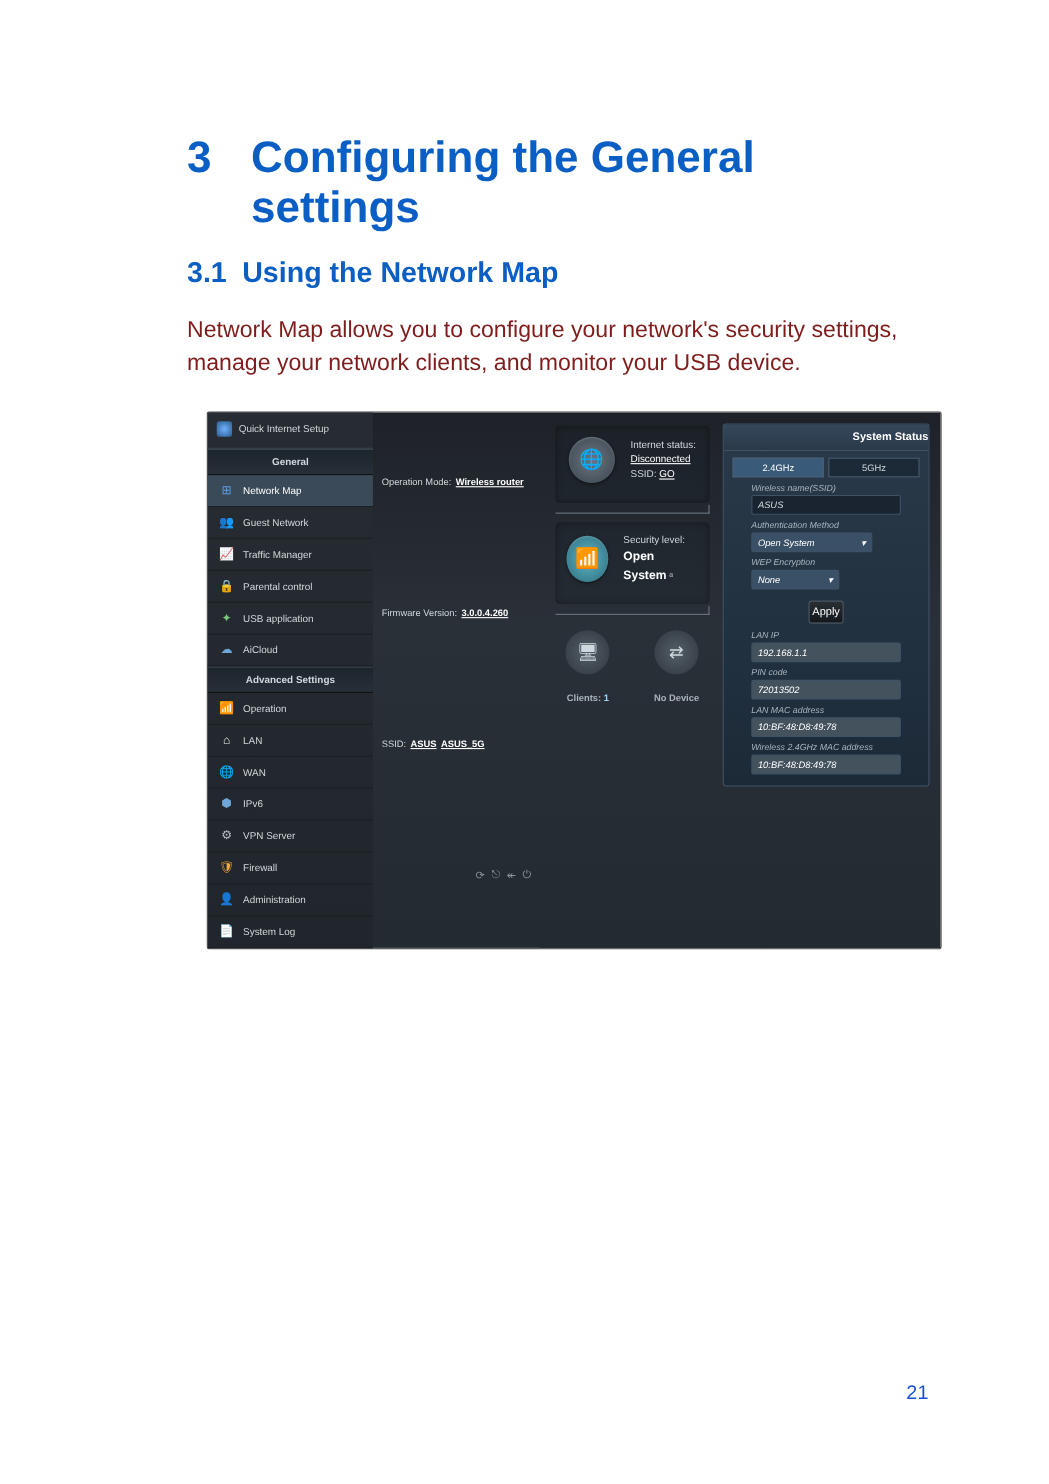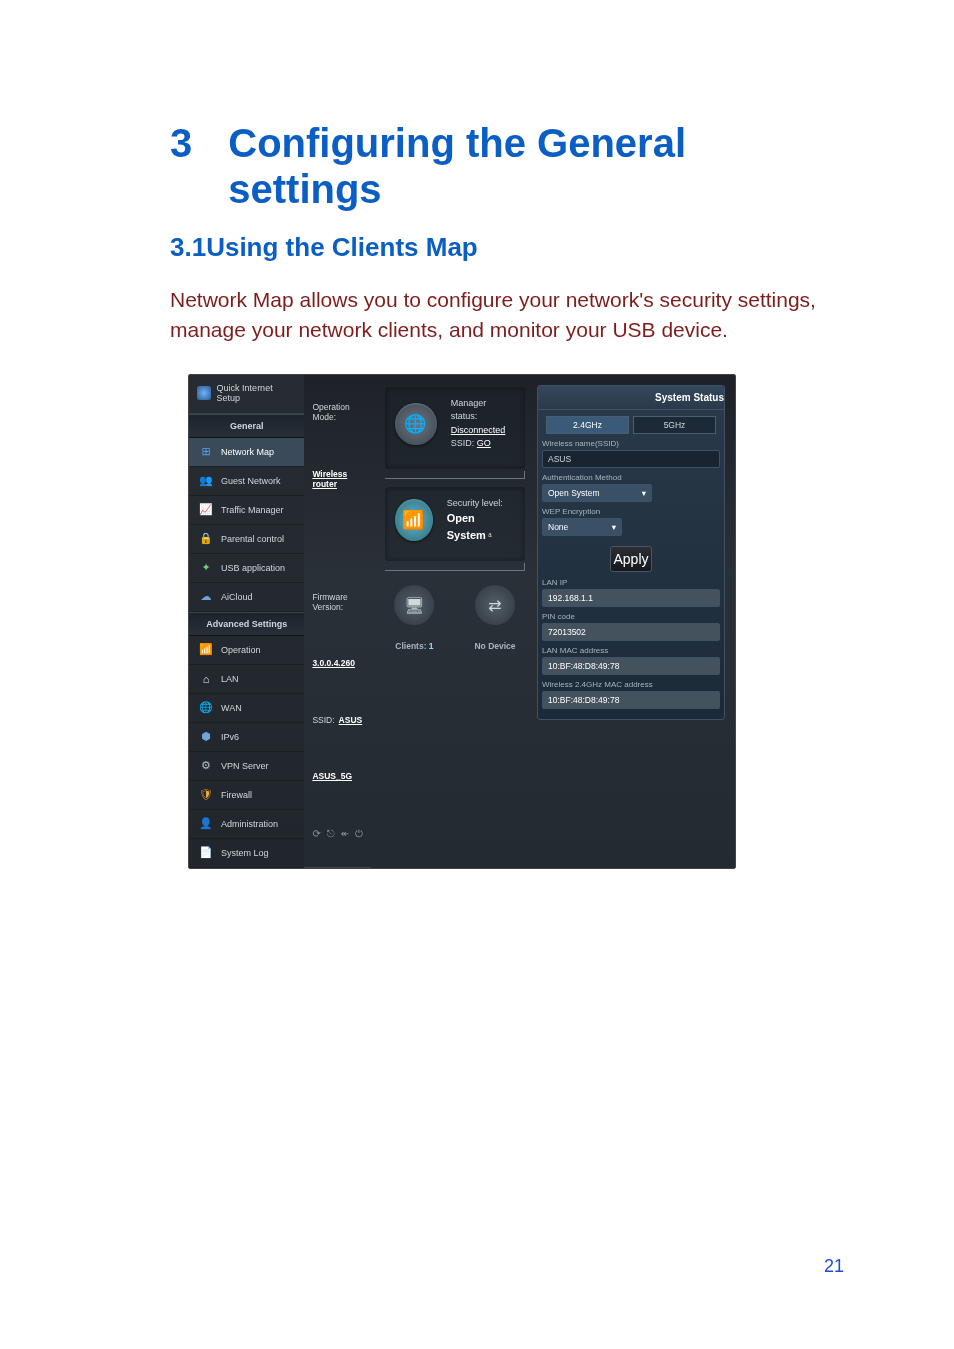--- a/index.html
+++ b/index.html
@@ -21,38 +21,38 @@
     gap: 36px;
     margin-bottom: 20px;
   }
   .chapter-title-wrap { display: inline-block; }
   .section-heading {
     color: #0a5ec4;
     font-weight: 700;
     font-size: 26px;
     margin-bottom: 22px;
   }
-  .section-num { }
+  .section-num { margin-right: 14px; }
   .body-text {
     font-size: 21px;
     line-height: 1.45;
     color: #7f1d1d;
     margin-bottom: 28px;
   }
   .page-number {
     position: absolute;
     right: 110px;
     bottom: 72px;
     font-size: 18px;
     color: #1d4ed8;
   }
 
   
   .screenshot {
-    width: 548px;
+    width: 668px;
     margin-left: 18px;
     background: linear-gradient(#1e2228, #2a3038 40%, #232a30);
     border: 1px solid #444;
     font-family: Verdana, Arial, sans-serif;
     font-size: 9px;
     color: #cfd8dc;
     display: flex;
     border-radius: 2px;
   }
   .sidebar {
@@ -214,21 +214,21 @@
   .tab {
     flex: 1; text-align: center;
     padding: 3px 0;
     font-size: 8.5px;
     border: 1px solid #4a5e72;
     background: #1c2a38;
     color: #cfd8dc;
     cursor: pointer;
   }
   .tab.active { background: #3a5a7a; color: #fff; }
-  .field { margin: 5px 4px 0; }
+  .field { margin: 5px 25px 0; font-style: italic; }
   .field-label { font-size: 8px; color: #a8b4be; margin-bottom: 2px; display: block; }
   .field-value {
     background: #1a2430;
     border: 1px solid #3e5266;
     border-radius: 2px;
     padding: 3px 5px;
     font-size: 8.5px;
     color: #cfd8dc;
     display: block;
   }
@@ -237,39 +237,39 @@
     background: #3a5066; color: #fff;
     width: 110px;
   }
   .field-value.select.narrow { width: 80px; }
   .apply-row { text-align: center; margin: 10px 0 6px; }
   .apply-btn {
     background: linear-gradient(#2a2f34, #14181c);
     border: 1px solid #4a5660;
     border-radius: 3px;
     color: #fff;
-    font-size: 14px;
+    font-size: 10px;
     padding: 4px 2px;
     cursor: pointer;
   }
   .field.readonly .field-value {
     background: #44525e;
     color: #fff;
   }
 </style>
 </head>
 <body>
 
 <div class="chapter-heading">
   <span>3</span>
   <span class="chapter-title-wrap">Configuring the General settings</span>
 </div>
 
 <div class="section-heading">
-  <span class="section-num">3.1</span><span>Using the Clients Map</span>
+  <span class="section-num">3.1</span><span>Using the Network Map</span>
 </div>
 
 <p class="body-text">Network Map allows you to configure your network's security settings, manage your network clients, and monitor your USB device.</p>
 
 <div class="screenshot">
   <div class="sidebar">
     <div class="qis">
       <span class="wand-icon"></span>
       <span>Quick Internet Setup</span>
     </div>
@@ -354,21 +354,21 @@
         <span>↞</span>
         <span>⏻</span>
       </div>
     </div>
 
     <div class="main-cols">
       <div class="center">
         <div class="status-card">
           <div class="round-icon">🌐</div>
           <div class="card-text">
-            <span>Manager status:</span><br>
+            <span>Internet status:</span><br>
             <span class="ul2">Disconnected</span><br>
             <span>SSID:</span>
             <span class="ul2">GO</span>
           </div>
         </div>
         <div class="connector">
             <div class="line"></div>
           </div>
         <div class="status-card">
           <div class="round-icon sec">📶</div>

